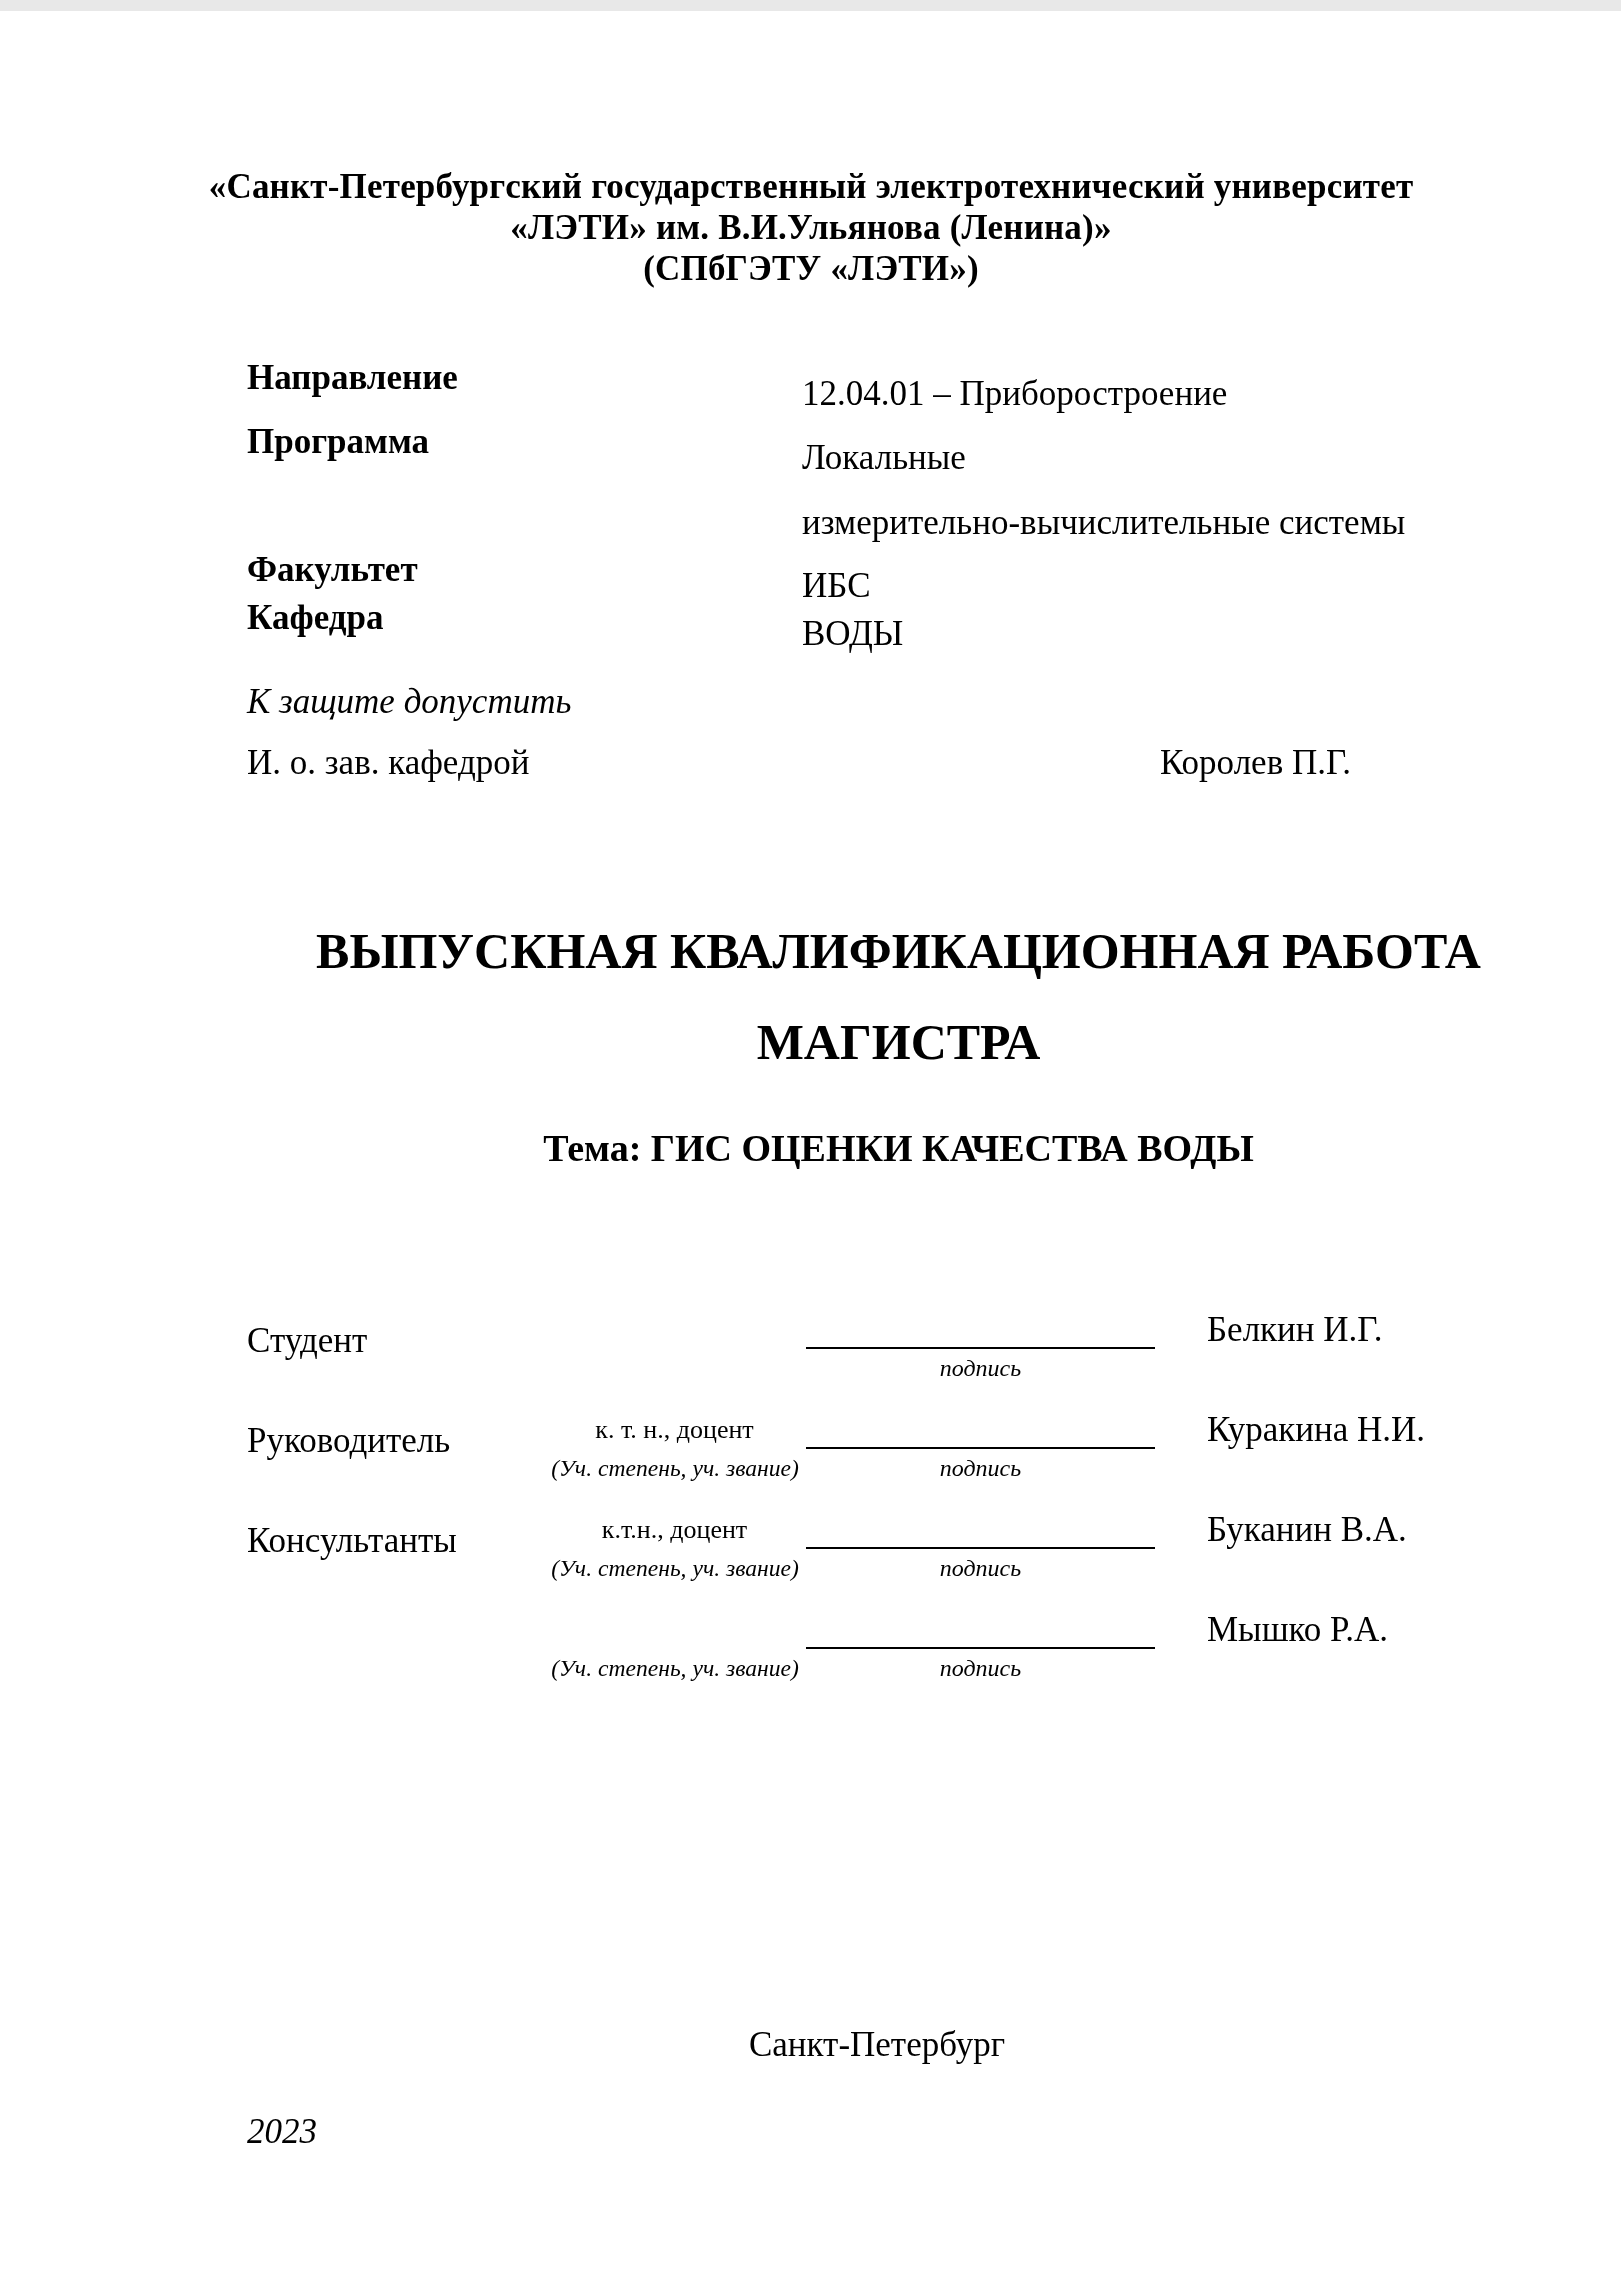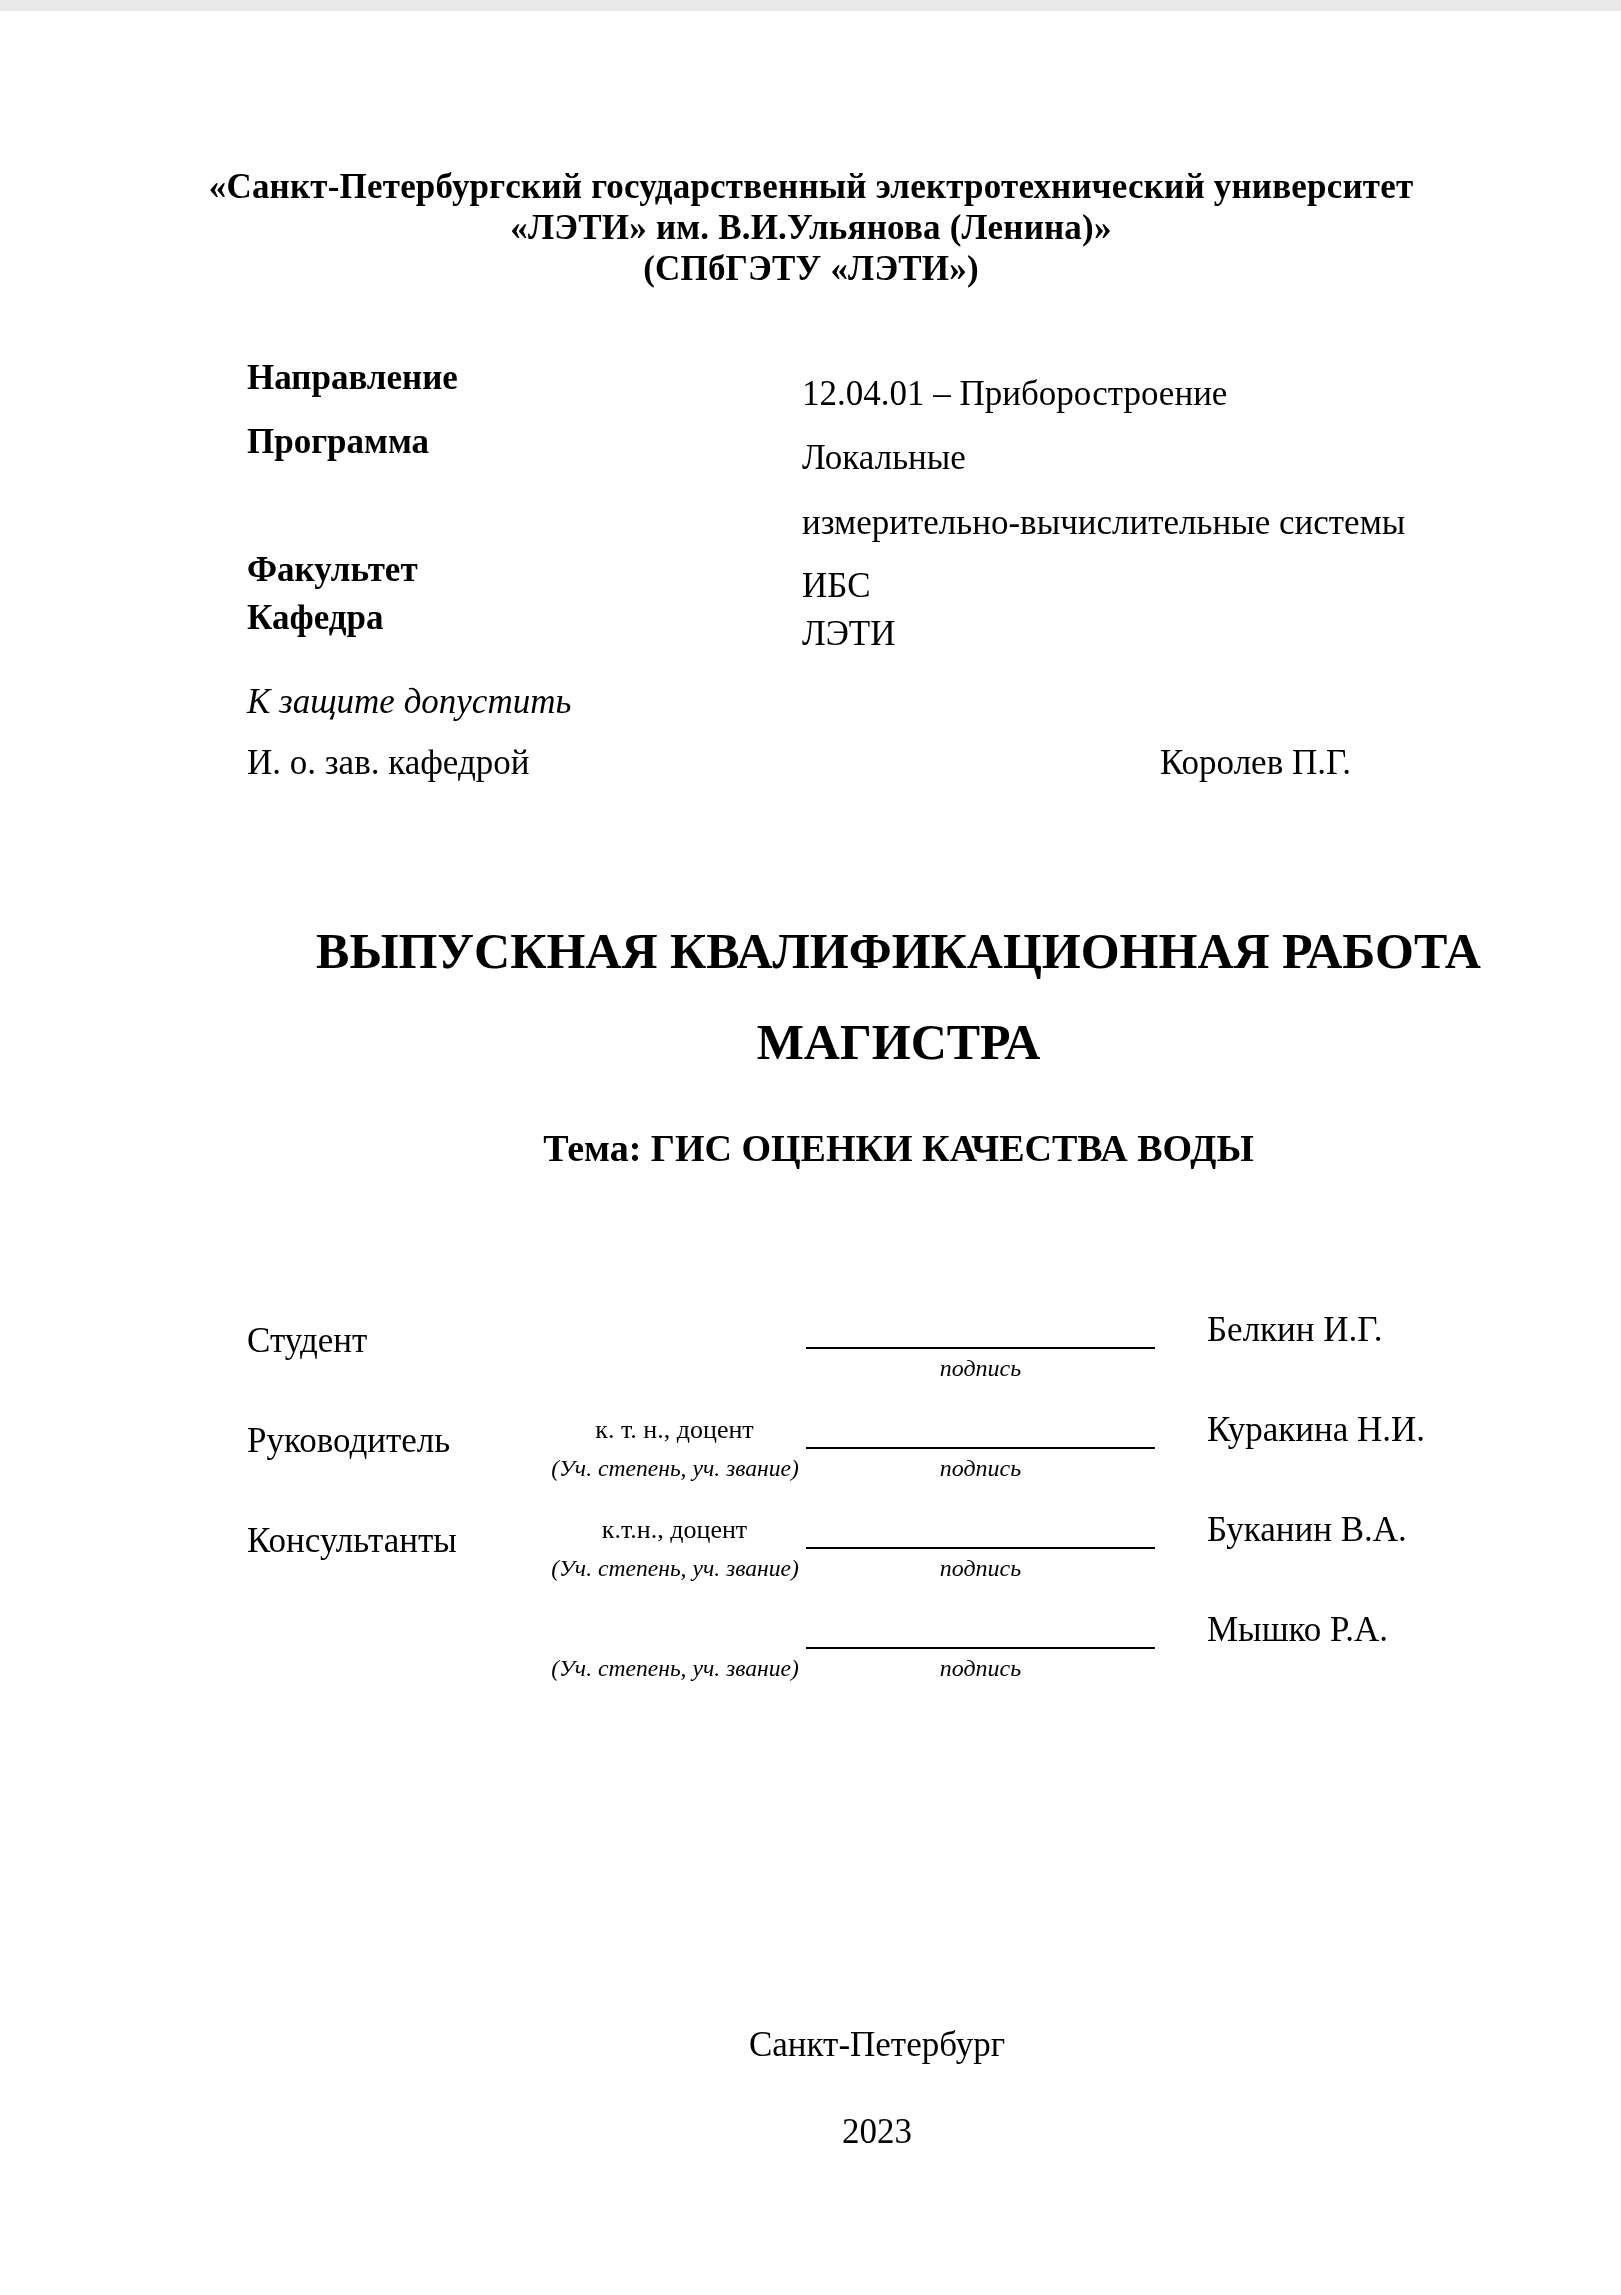--- a/index.html
+++ b/index.html
@@ -67,21 +67,21 @@
     text-align:center; font-style:italic; font-size:23.6px; white-space:nowrap;
   }
   .sig-sign-caption {
     position:absolute; left:559px; width:349px; top:53px;
     text-align:center; font-style:italic; font-size:24px;
   }
   .sig-name { position:absolute; left:960px; top:7.9px; white-space:nowrap; }
 
   
   .footer-city { position:absolute; left:247px; top:2014px; width:1260px; text-align:center; }
-  .footer-year { position:absolute; left:247px; top:2101px; width:1260px; text-align:center; }
+  .footer-year { position:absolute; left:247px; top:2101px; width:1260px; text-align:left;font-style:italic; }
 </style>
 </head>
 <body>
 
 <div class="page">
 
   <div class="univ">
     <div>«Санкт-Петербургский государственный электротехнический университет</div>
     <div>«ЛЭТИ» им. В.И.Ульянова (Ленина)»</div>
     <div>(СПбГЭТУ «ЛЭТИ»)</div>
@@ -98,21 +98,21 @@
   <div class="info-row ir3">
     <span class="lbl"></span>
     <span class="val">измерительно-вычислительные системы</span>
   </div>
   <div class="info-row ir4">
     <span class="lbl">Факультет</span>
     <span class="val">ИБС</span>
   </div>
   <div class="info-row ir5">
     <span class="lbl">Кафедра</span>
-    <span class="val">ЛЭТИ</span>
+    <span class="val">ВОДЫ</span>
   </div>
 
   <div class="admission-note">К защите допустить</div>
   <div class="admission-role">И. о. зав. кафедрой</div>
   <div class="admission-name">Королев П.Г.</div>
 
   <div class="title-wrap">
     <div class="title-line1">ВЫПУСКНАЯ КВАЛИФИКАЦИОННАЯ РАБОТА</div>
     <div class="title-line2">МАГИСТРА</div>
   </div>

